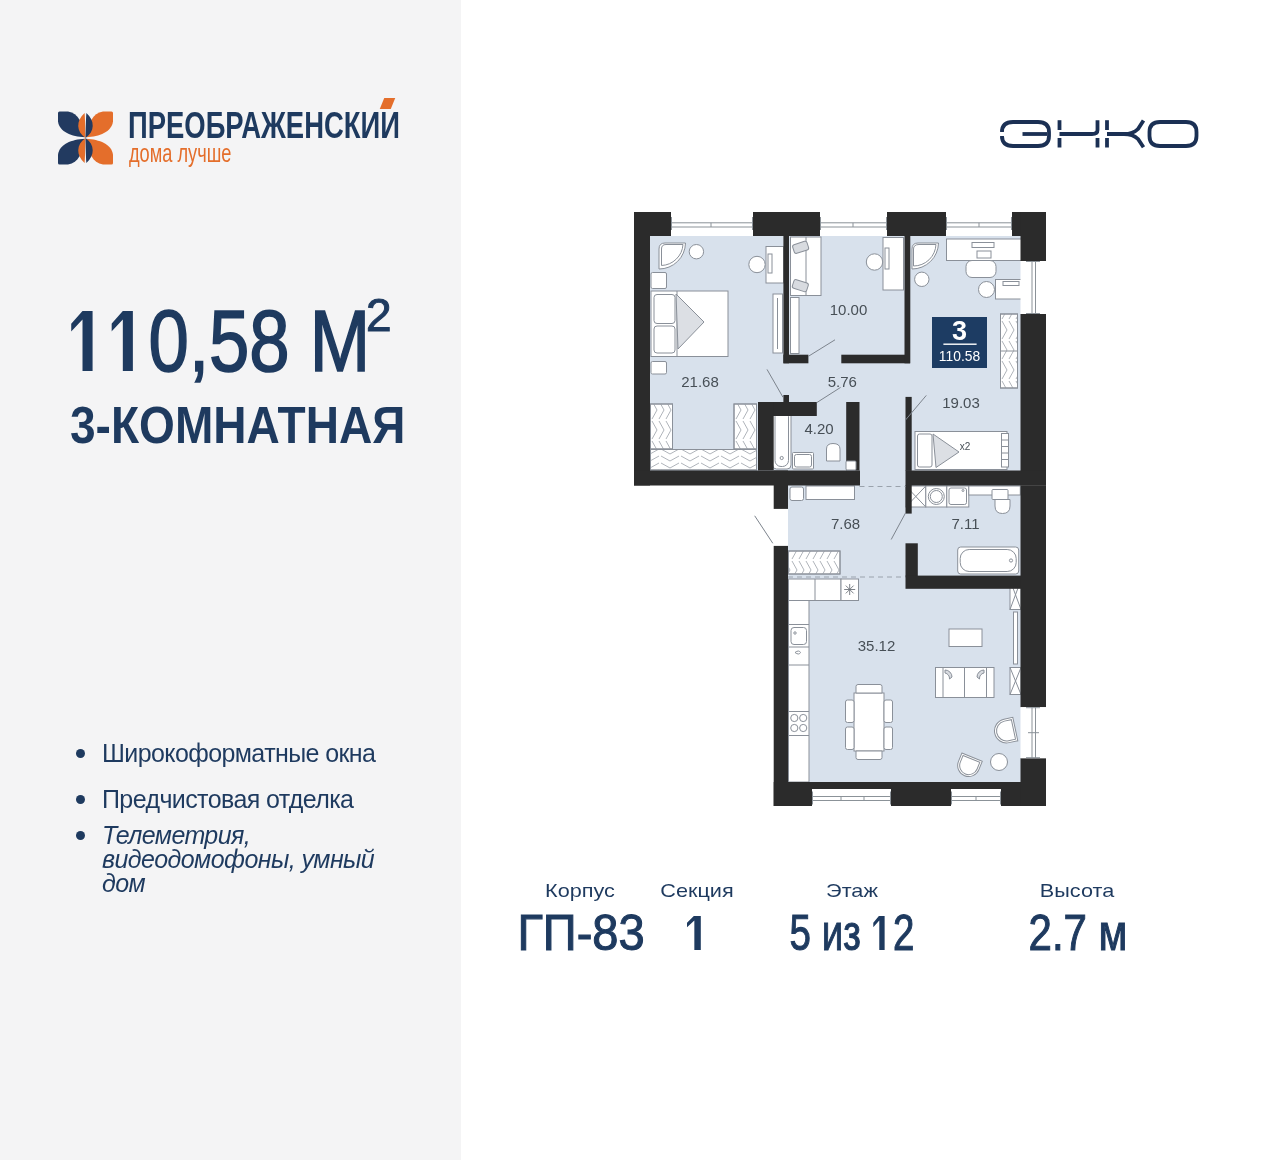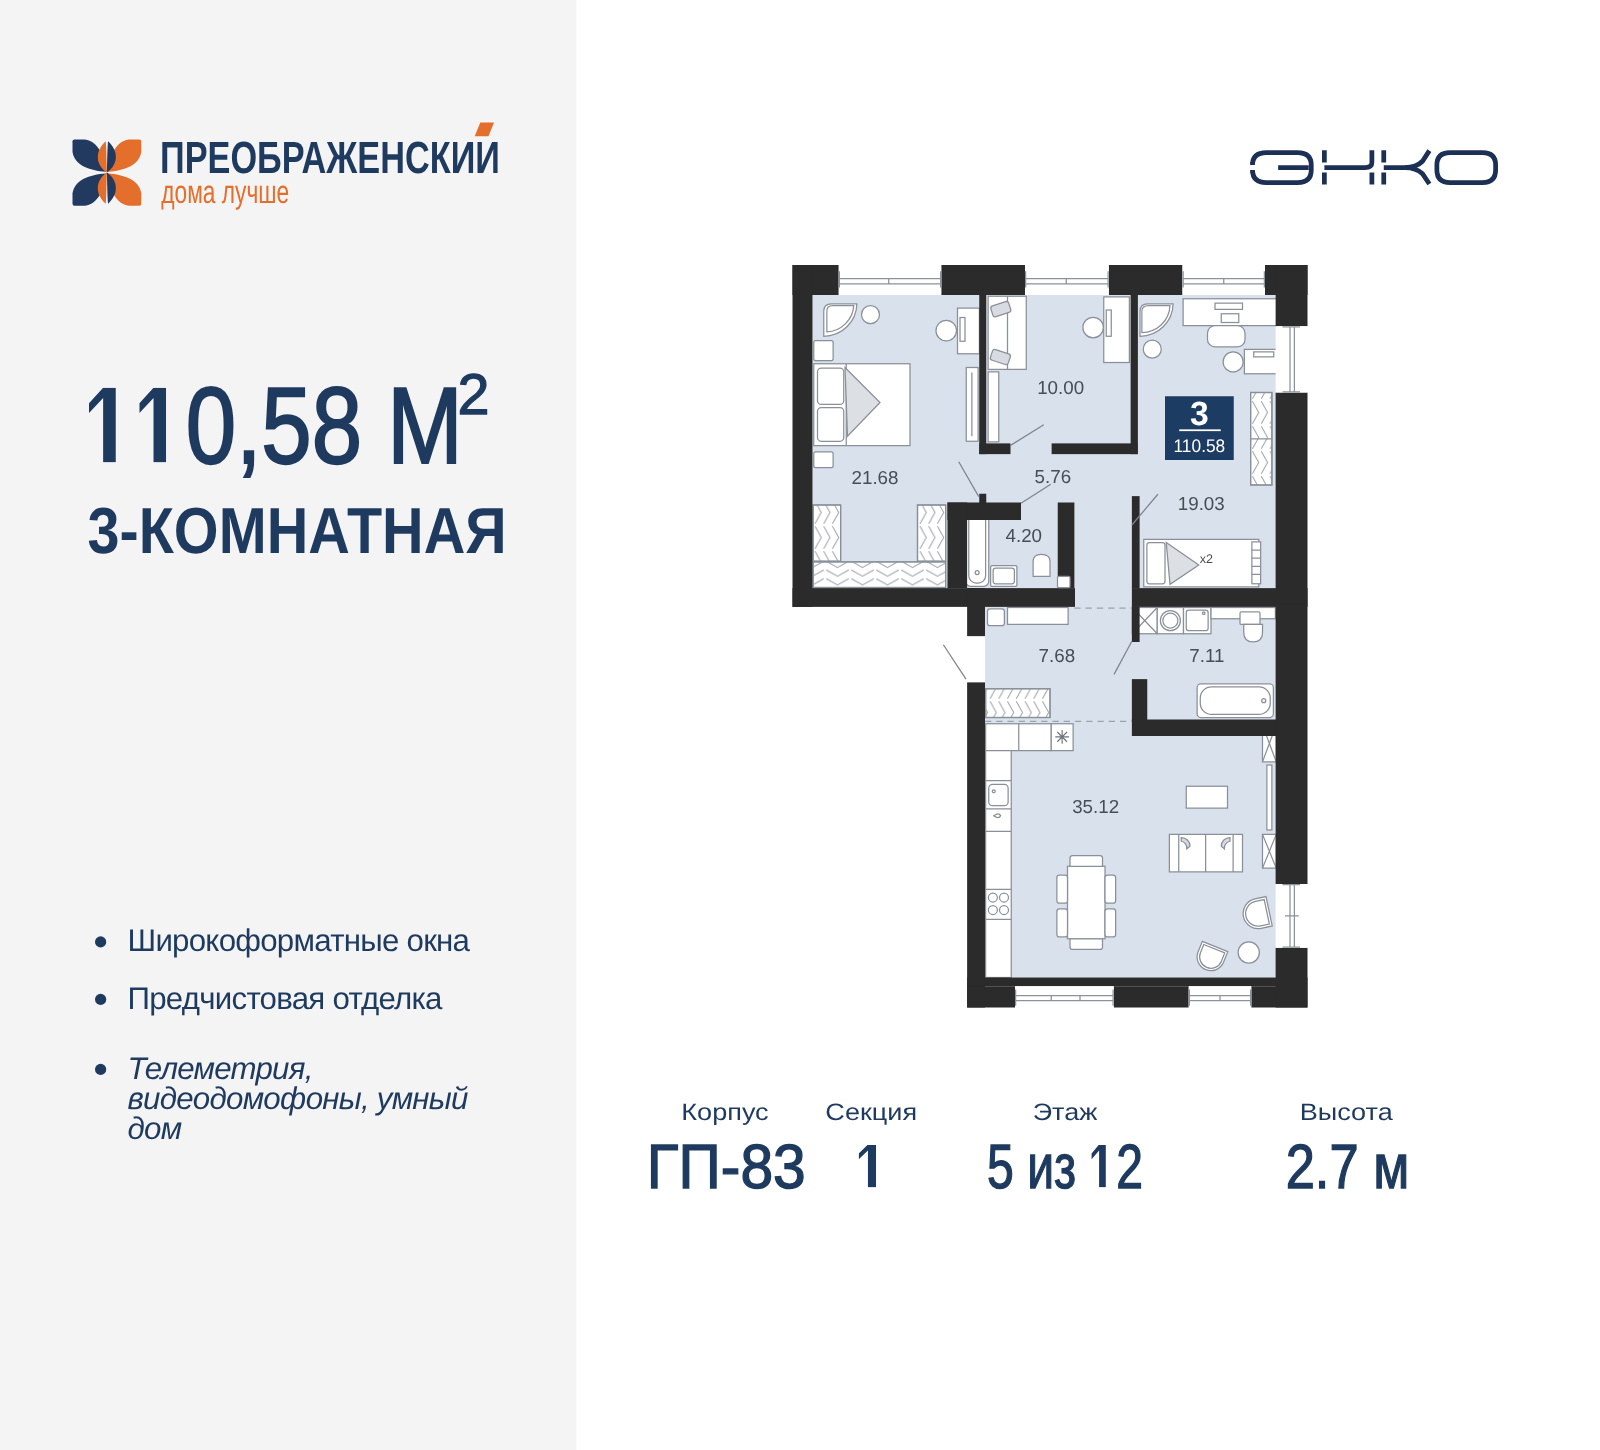--- a/index.html
+++ b/index.html
@@ -27,21 +27,21 @@
 <div class="abs navy" id="logotext" style="left:128px;top:105px;font-size:36px;font-weight:bold;transform:scaleX(0.762);transform-origin:0 0;">ПРЕОБРАЖЕНСКИИ</div>
 <div class="abs" id="logoaccent" style="left:382px;top:98px;width:11px;height:11px;background:#e46e2b;transform:skewX(-22deg);"></div>
 <div class="abs" id="logosub" style="left:129px;top:138px;font-size:26px;color:#e46e2b;transform:scaleX(0.70);transform-origin:0 0;">дома лучше</div>
 
 <div class="abs navy" id="bignum" style="left:68px;top:291px;font-size:87px;-webkit-text-stroke:1.7px #1e3a5f;transform:scaleX(0.833);transform-origin:0 0;"><span class="d1" style="width:48.4px;height:59.9px;"></span><span class="d1" style="width:48.4px;height:59.9px;"></span>0,58 М</div>
 <div class="abs navy" id="sup2" style="left:366px;top:288px;font-size:46px;-webkit-text-stroke:1.0px #1e3a5f;">2</div>
 <div class="abs navy" id="rooms" style="left:70px;top:395px;font-size:52px;font-weight:bold;transform:scaleX(0.886);transform-origin:0 0;">3-КОМНАТНАЯ</div>
 
 <div class="abs navy" id="blist" style="left:71px;top:741px;font-size:25px;width:340px;letter-spacing:-0.6px;line-height:24px;">
   <div style="position:relative;padding-left:31px;margin-bottom:22px;"><span style="position:absolute;left:5px;top:8px;width:9px;height:9px;border-radius:50%;background:#1e3a5f;"></span>Широкоформатные окна</div>
-  <div style="position:relative;padding-left:31px;margin-bottom:32px;"><span style="position:absolute;left:5px;top:8px;width:9px;height:9px;border-radius:50%;background:#1e3a5f;"></span>Предчистовая отделка</div>
+  <div style="position:relative;padding-left:31px;margin-bottom:12px;"><span style="position:absolute;left:5px;top:8px;width:9px;height:9px;border-radius:50%;background:#1e3a5f;"></span>Предчистовая отделка</div>
   <div style="position:relative;padding-left:31px;white-space:normal;line-height:24px;font-style:italic;"><span style="position:absolute;left:5px;top:8px;width:9px;height:9px;border-radius:50%;background:#1e3a5f;"></span>Телеметрия, видеодомофоны, умный дом</div>
 </div>
 
 <svg class="abs" style="left:998px;top:117px" width="202" height="34" viewBox="998 117 202 34">
   <g stroke="#1b3054" stroke-width="3.8" fill="none">
     <path d="M1002 129.5 L1002 132 Q1002 122 1013 122 L1038 122 Q1049 122 1049 132 L1049 136 Q1049 146 1038 146 L1013 146 Q1002 146 1002 136 L1002 138.5" fill="none"></path>
     <path d="M1022.5 134 L1047 134"></path>
     <path d="M1059.5 120.2 L1059.5 130"></path>
     <path d="M1059.5 138 L1059.5 147.5"></path>
     <path d="M1097.5 120.2 L1097.5 130 Q1097.5 134 1092 134 L1059.5 134"></path>

